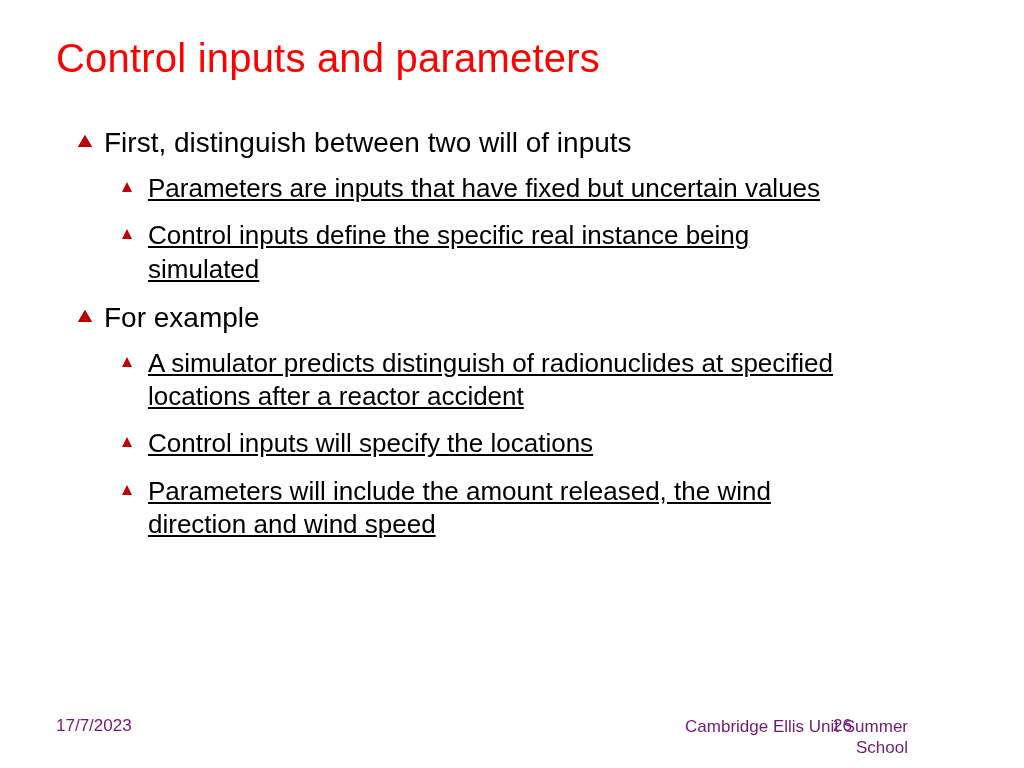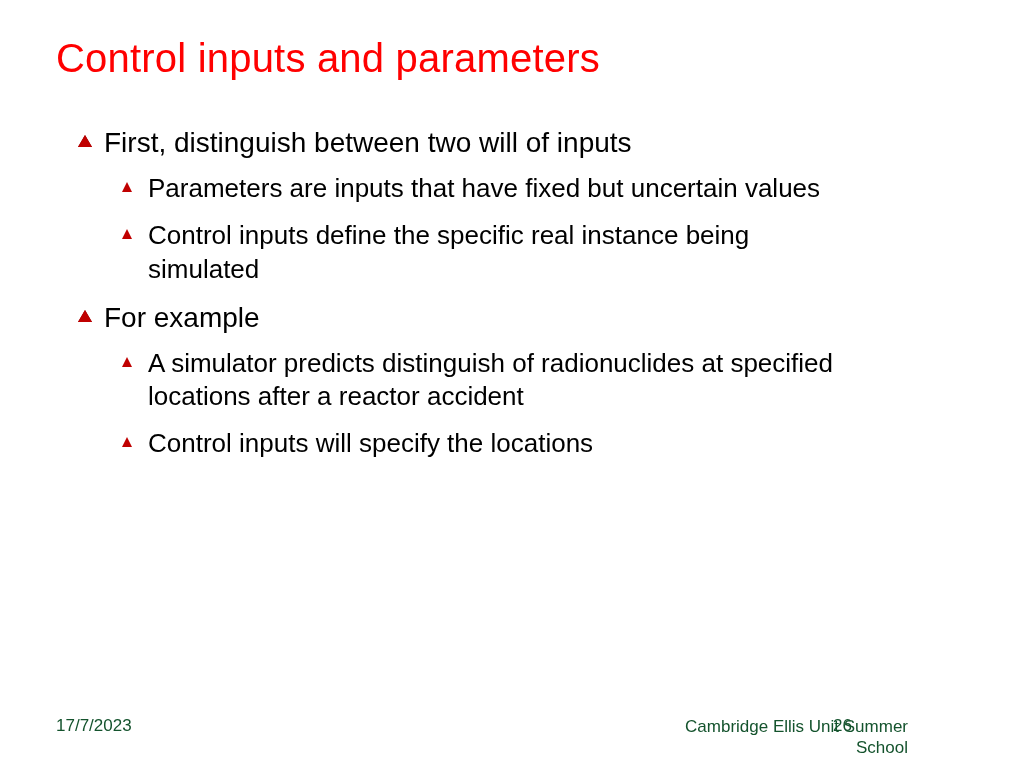--- a/index.html
+++ b/index.html
@@ -40,38 +40,39 @@
   .lvl2 {
     margin-top: 12px;
   }
   .lvl2 > li {
     font-size: 26px;
     color: #000;
     line-height: 1.28;
     padding-left: 44px;
     position: relative;
     margin-bottom: 14px;
+    text-decoration: underline;
   }
   .lvl2 > li::before {
     content: "";
     position: absolute;
     left: 18px;
     top: 10px;
     width: 0; height: 0;
     border-left: 5.5px solid transparent;
     border-right: 5.5px solid transparent;
     border-bottom: 10px solid #c00000;
   }
   .footer {
     position: absolute;
     left: 0; right: 0;
     bottom: 10px;
     height: 48px;
     font-size: 17px;
-    color: #14532d;
+    color: #701a75;
   }
   .footer .date   { position: absolute; left: 56px; top: 6px; }
   .footer .venue  { position: absolute; left: 0; right: 0; top: 6px; text-align: right; line-height: 1.25; }
   .footer .page   { position: absolute; right: 56px; top: 6px; }
 </style>
 </head>
 <body>
 
 <div class="slide">
   <h1 class="title">Control inputs and parameters</h1>
@@ -82,20 +83,21 @@
       <ul class="lvl2">
         <li><span>Parameters are inputs that have fixed but uncertain values</span></li>
         <li><span>Control inputs define the specific real instance being simulated</span></li>
       </ul>
     </li>
     <li>
       <span>For example</span>
       <ul class="lvl2">
         <li><span>A simulator predicts distinguish of radionuclides at specified locations after a reactor accident</span></li>
         <li><span>Control inputs will specify the locations</span></li>
+        <li><span>Parameters will include the amount released, the wind direction and wind speed</span></li>
       </ul>
     </li>
   </ul>
 
   <div class="footer">
     <div class="date">17/7/2023</div>
     <div class="venue">
       <span>Cambridge Ellis Unit Summer<br>School</span>
     </div>
     <div class="page">26</div>

